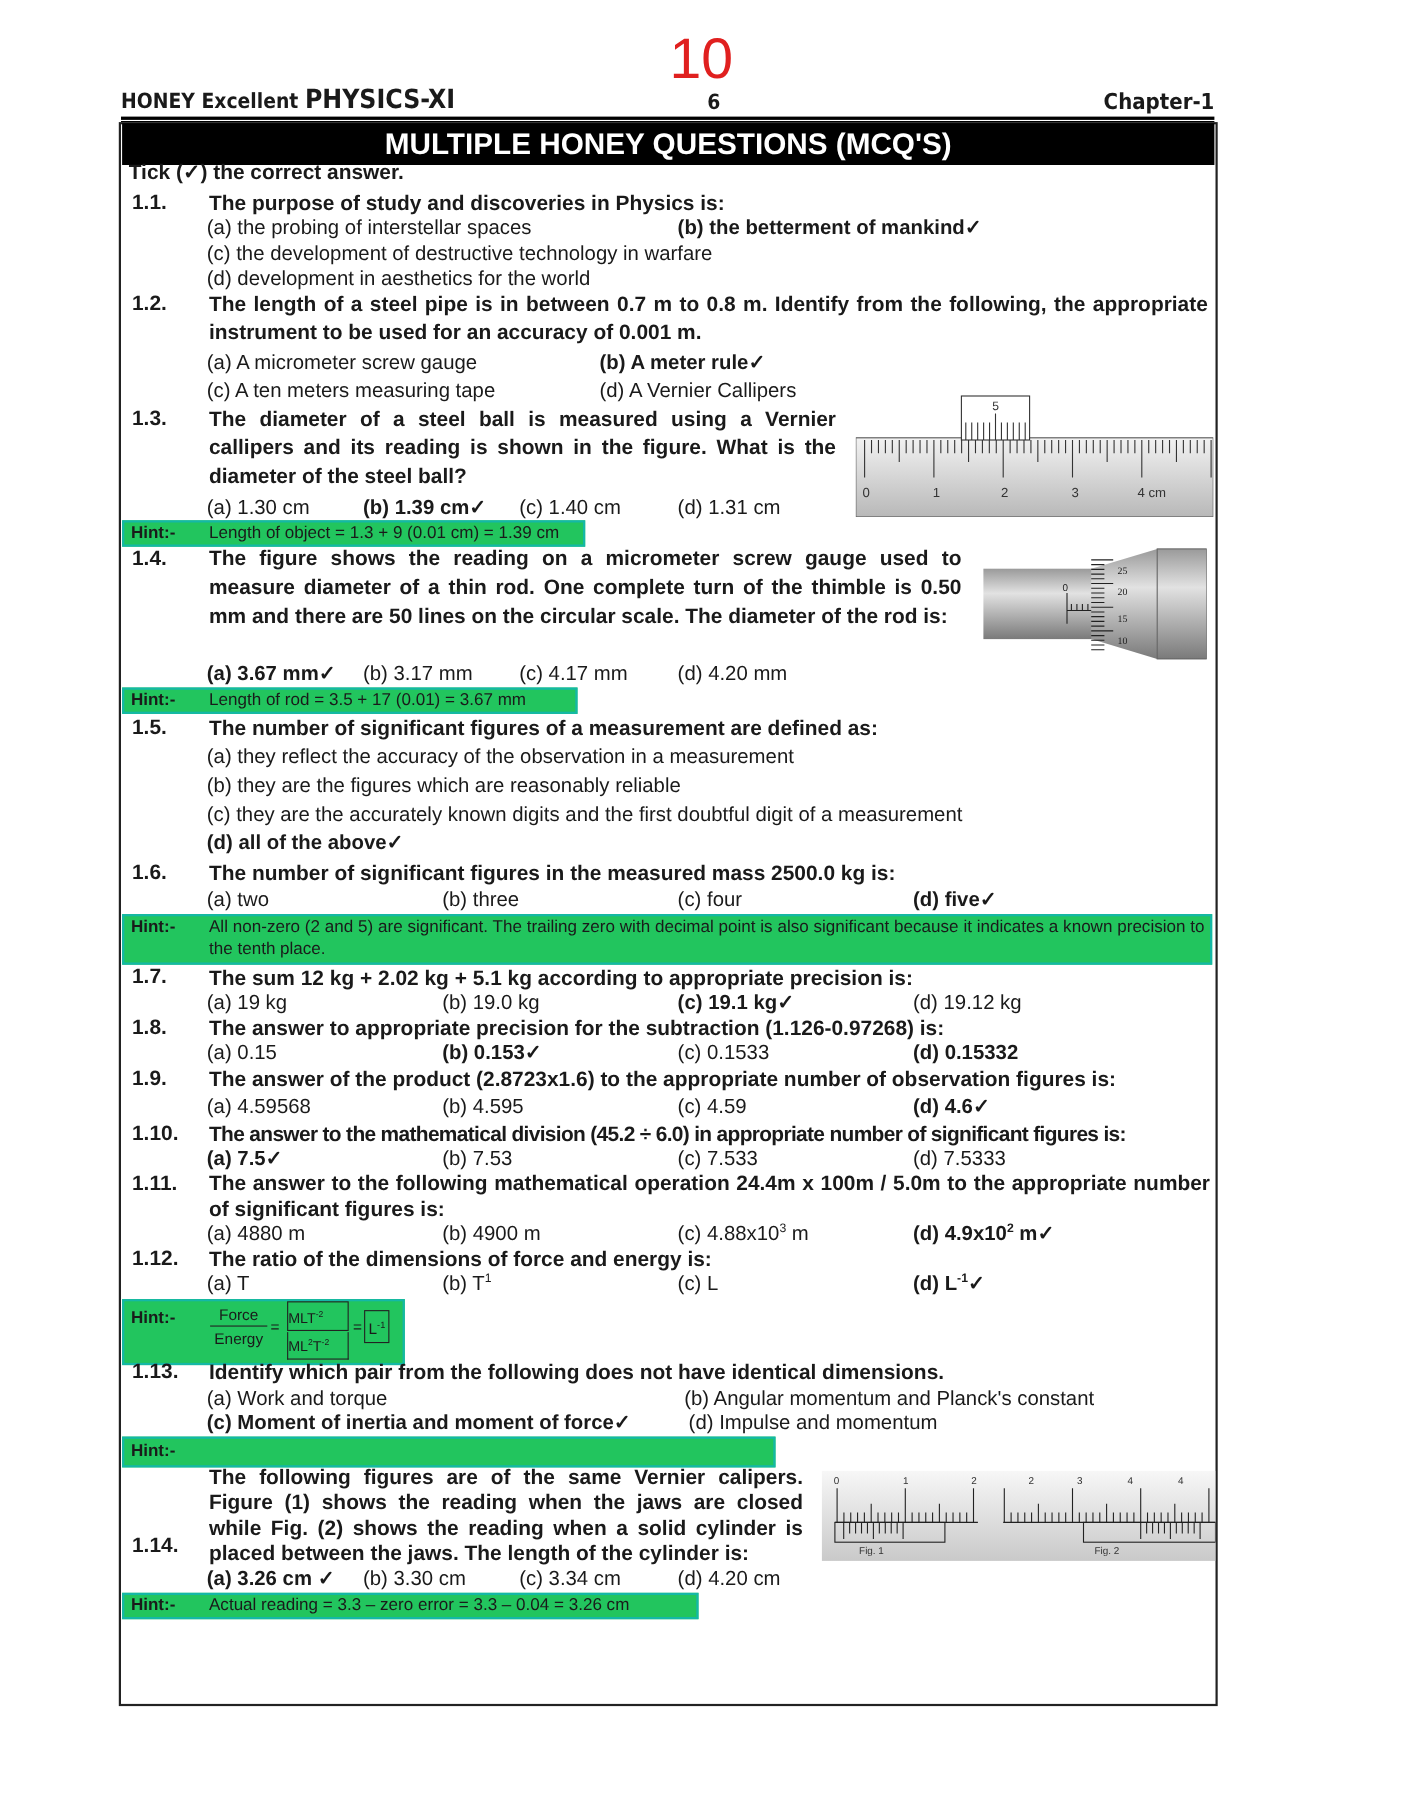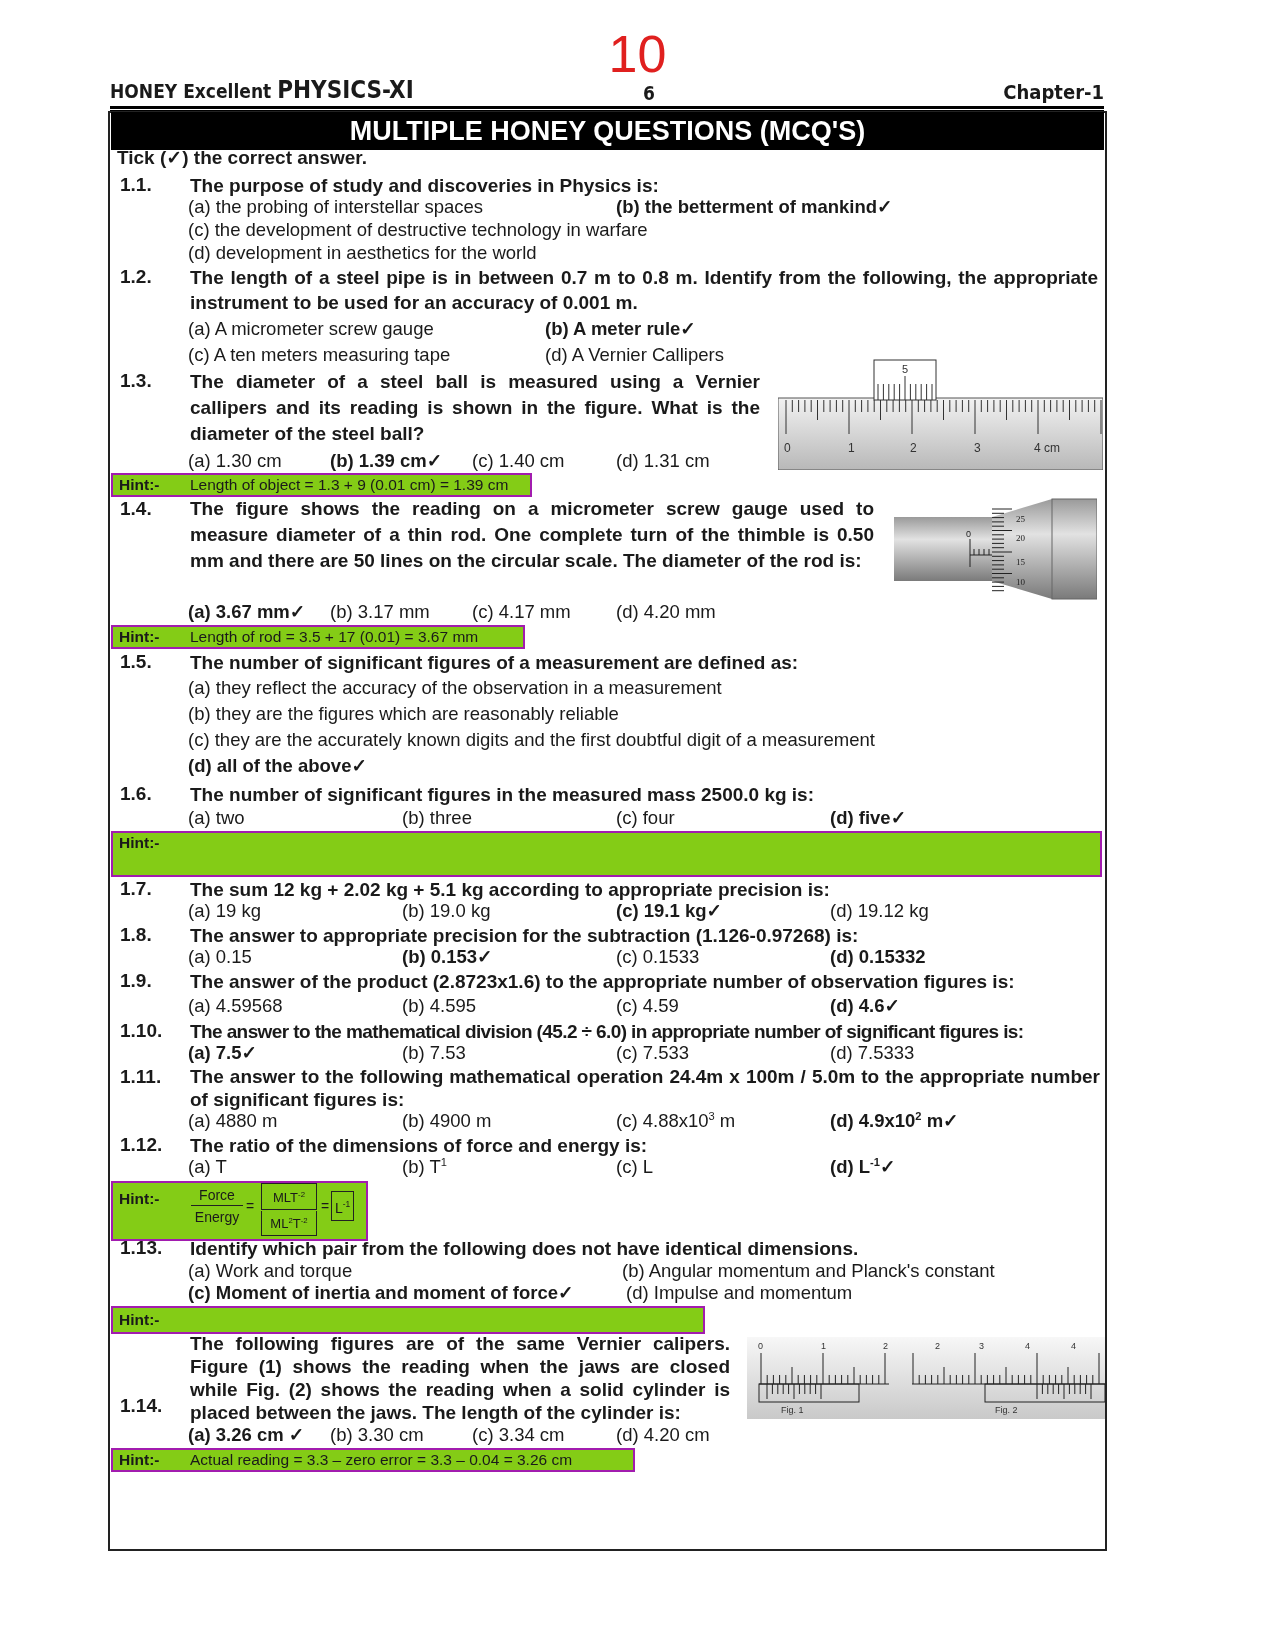--- a/index.html
+++ b/index.html
@@ -12,21 +12,21 @@
   .hdr .r { position:absolute; right:0; bottom:0; font-size:20px; }
   .hrule { position:absolute; left:110px; width:994px; top:106px; border-top:3px solid #000; border-bottom:1px solid #000; height:1px; }
   .frame { position:absolute; left:108px; top:111px; width:995px; height:1436px; border:2px solid #222; }
   .banner { position:absolute; left:111px; top:112px; width:993px; height:38px; background:#000; color:#fff; text-align:center; font-weight:bold; font-size:27px; line-height:38px; }
   .row { position:absolute; font-size:19px; line-height:23px; white-space:nowrap; }
   .b { font-weight:bold; }
   .qn { position:absolute; left:120px; font-weight:bold; font-size:19px; }
   .qt { position:absolute; left:190px; font-weight:bold; font-size:19px; line-height:25px; width:910px; }
   .qt.j { text-align:justify; }
   .opt { position:absolute; font-size:18.5px; }
-  .hint { position:absolute; border:2px solid #a21caf; background:#84cc16; font-size:15.5px; line-height:20px; }
+  .hint { position:absolute; border:2px solid #14b8a6; background:#22c55e; font-size:15.5px; line-height:20px; }
   .hint .hl { position:absolute; left:6px; top:0; font-weight:bold; }
   .hint .ht { position:absolute; left:77px; top:0; }
   sup { font-size:60%; }
   .fig { position:absolute; }
 </style>
 </head>
 <body>
 
 <div class="pnum">10</div>
 <div class="hdr">
@@ -222,20 +222,21 @@
 
 <div class="qn" style="top:783px">1.6.</div>
 <div class="qt" style="top:782px">The number of significant figures in the measured mass 2500.0 kg is:</div>
 <div class="opt" style="left:188px;top:807px">(a) two</div>
 <div class="opt" style="left:402px;top:807px">(b) three</div>
 <div class="opt" style="left:616px;top:807px">(c) four</div>
 <div class="opt b" style="left:830px;top:807px">(d) five✓</div>
 
 <div class="hint" style="left:111px;top:831px;width:987px;height:42px">
   <span class="hl">Hint:-</span>
+  <span class="ht" style="width:905px;white-space:normal;text-align:justify">All non-zero (2 and 5) are significant. The trailing zero with decimal point is also significant because it indicates a known precision to the tenth place.</span>
 </div>
 
 <div class="qn" style="top:878px">1.7.</div>
 <div class="qt" style="top:877px">The sum 12 kg + 2.02 kg + 5.1 kg according to appropriate precision is:</div>
 <div class="opt" style="left:188px;top:900px">(a) 19 kg</div>
 <div class="opt" style="left:402px;top:900px">(b) 19.0 kg</div>
 <div class="opt b" style="left:616px;top:900px">(c) 19.1 kg✓</div>
 <div class="opt" style="left:830px;top:900px">(d) 19.12 kg</div>
 
 <div class="qn" style="top:924px">1.8.</div>
@@ -273,21 +274,21 @@
 <div class="opt" style="left:616px;top:1156px">(c) L</div>
 <div class="opt b" style="left:830px;top:1156px"><span>(d) L</span><sup>-1</sup><span>✓</span></div>
 
 <div class="hint" style="left:111px;top:1181px;width:253px;height:56px">
   <span class="hl" style="top:6px">Hint:-</span>
   <div style="position:absolute;left:78px;top:2px;font-size:14px;text-align:center;width:52px">
     <div style="border-bottom:1px solid #222;line-height:20px">Force</div>
     <div style="line-height:22px">Energy</div>
   </div>
   <span style="position:absolute;left:133px;top:13px;font-size:14px">=</span>
-  <div style="position:absolute;left:145px;top:0px;font-size:13px;text-align:center;width:62px">
+  <div style="position:absolute;left:145px;top:0px;font-size:13px;width:62px">
     <div style="border-bottom:1px solid #222;line-height:22px;border-left:1px solid #222;border-right:1px solid #222;border-top:1px solid #222;margin:0 3px 1px"><span>MLT</span><sup>-2</sup></div>
     <div style="line-height:20px;border:1px solid #222;border-top:none;margin:0 3px"><span>ML</span><sup>2</sup><span>T</span><sup>-2</sup></div>
   </div>
   <span style="position:absolute;left:208px;top:13px;font-size:14px">=</span>
   <span style="position:absolute;left:218px;top:8px;font-size:14px;border:1px solid #222;padding:2px 3px"><span>L</span><sup>-1</sup></span>
 </div>
 
 <div class="qn" style="top:1237px">1.13.</div>
 <div class="qt" style="top:1236px">Identify which pair from the following does not have identical dimensions.</div>
 <div class="opt" style="left:188px;top:1260px">(a) Work and torque</div>

